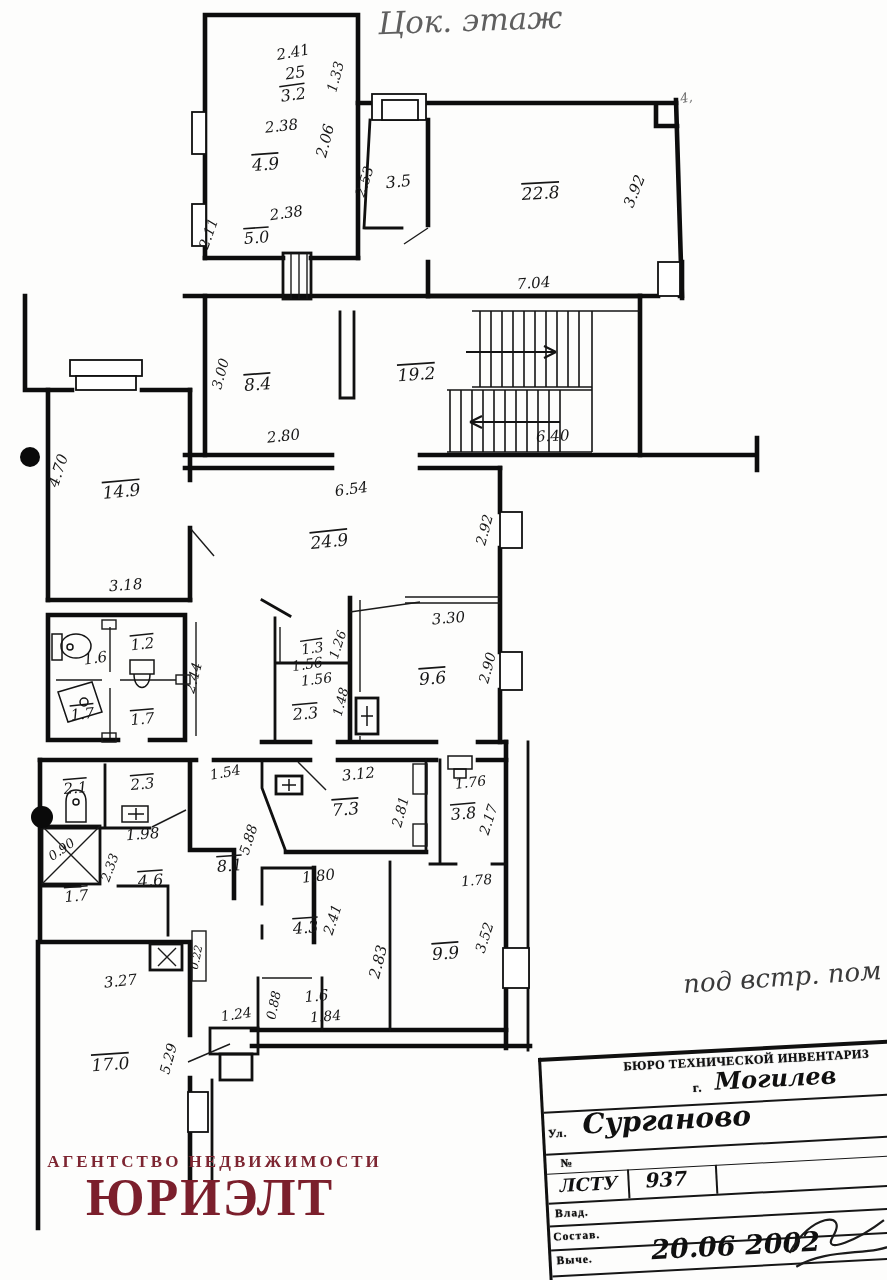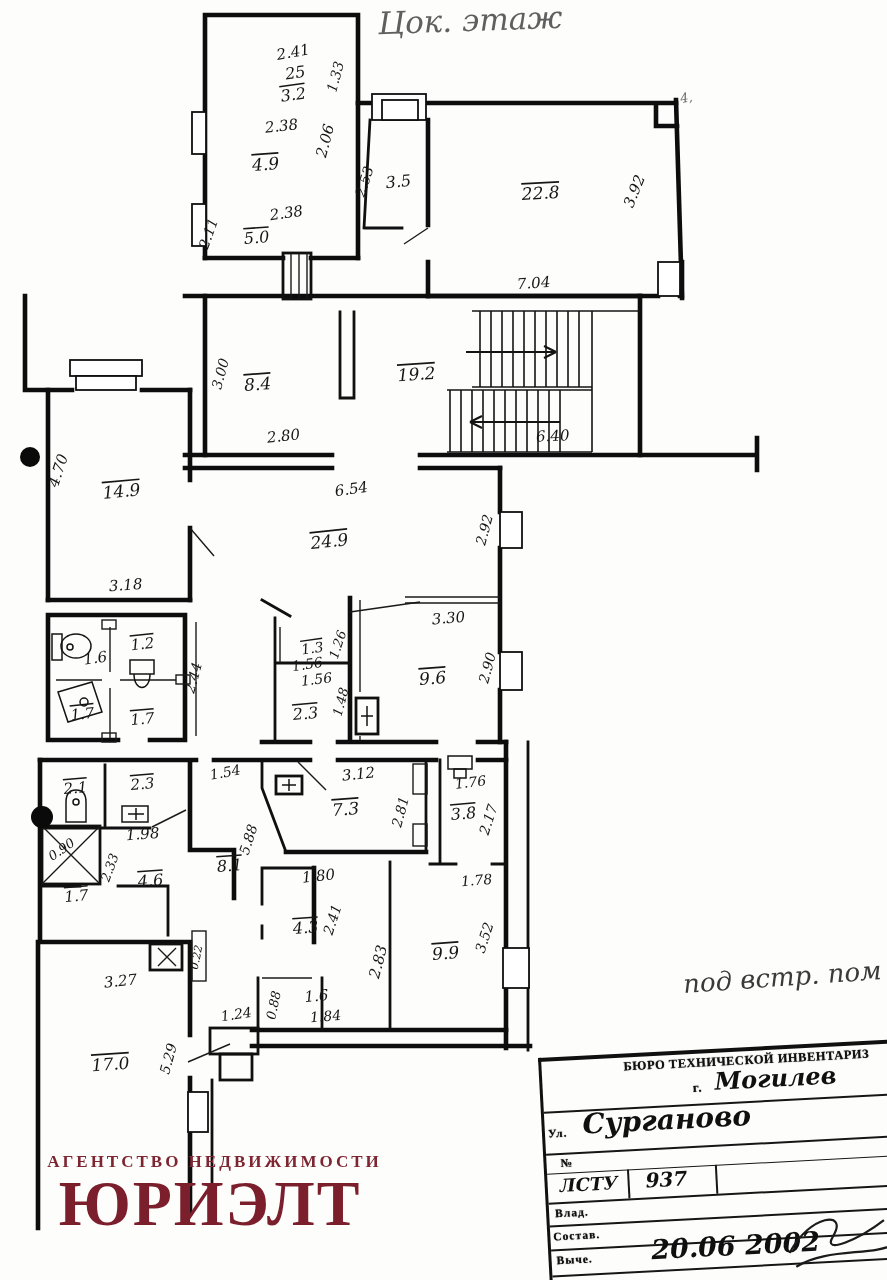--- a/index.html
+++ b/index.html
@@ -8,21 +8,21 @@
   svg text{font-family:"DejaVu Serif",serif;font-style:italic;fill:#161616;text-anchor:middle;}
   svg text.ovl{text-decoration:overline;}
   svg text.pencil{fill:#6c6c6c;}
   .hand{position:absolute;font-family:"DejaVu Serif",serif;font-style:italic;color:#5f5f5f;
         white-space:nowrap;}
   #floor-note{left:378px;top:2px;font-size:31px;transform:rotate(-2deg);}
   #right-note{left:683px;top:962px;font-size:26px;color:#3a3a3a;transform:rotate(-4deg);}
   
   #logo{position:absolute;left:0;top:1152px;width:420px;text-align:center;color:#7b1f2c;}
   #logo .tag{font-size:17px;font-weight:bold;letter-spacing:3px;color:#7d2531;padding-left:9px;}
-  #logo .name{font-size:64px;font-weight:bold;letter-spacing:2px;line-height:1.0;color:#7b1f2c;}
+  #logo .name{font-size:52px;font-weight:bold;letter-spacing:2px;line-height:1.0;color:#7b1f2c;}
   
   #stamp{position:absolute;left:538px;top:1058px;width:352px;height:230px;
          border-top:4px solid #101010;border-left:3px solid #101010;
          transform:rotate(-3deg);transform-origin:0 0;color:#101010;}
   #stamp .row-line{position:absolute;left:0;width:100%;border-top:2px solid #161616;}
   #stamp .lbl{position:absolute;font-size:11.5px;font-weight:bold;letter-spacing:1px;
               text-shadow:0 0 1px #333;}
   #stamp .script{position:absolute;font-family:"DejaVu Serif",serif;font-style:italic;
                  font-weight:bold;white-space:nowrap;}
   #stamp .hdr{position:absolute;left:60px;top:2px;width:290px;font-size:12.5px;font-weight:bold;

